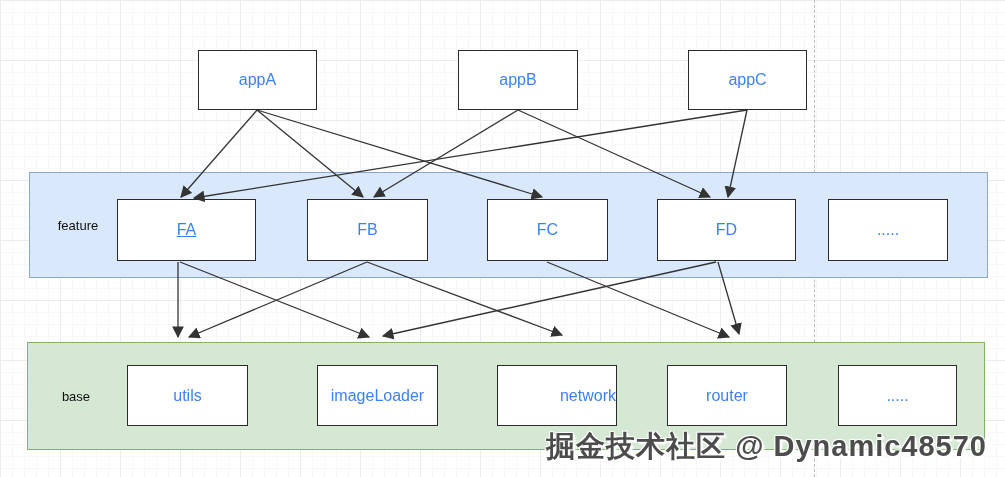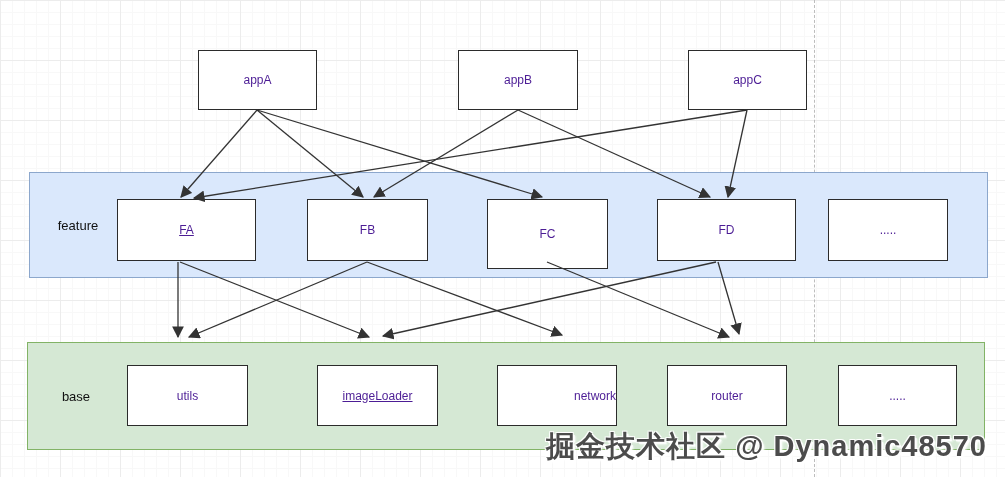--- a/index.html
+++ b/index.html
@@ -32,21 +32,21 @@
     left:0;top:0;bottom:0;width:96px;
     display:flex;align-items:center;justify-content:center;
     font-size:13px;color:#111;
   }
   .node{
     position:absolute;
     box-sizing:border-box;
     background:#ffffff;
     border:1px solid #2b2b2b;
     display:flex;align-items:center;justify-content:center;
-    font-size:12px;color:#4c1d95;
+    font-size:16px;color:#3b82f6;
     z-index:3;
   }
   svg.edges{
     position:absolute;left:0;top:0;
     z-index:4;
     pointer-events:none;
   }
   .watermark{
     position:absolute;
     right:18px;bottom:10px;
@@ -86,33 +86,33 @@
       </div>
       <div class="node" style="left: 688px; top: 50px; width: 119px; height: 60px;">
         <span>appC</span>
       </div>
       <div class="node" style="left: 117px; top: 199px; width: 139px; height: 62px; text-decoration: underline;">
         <span>FA</span>
       </div>
       <div class="node" style="left: 307px; top: 199px; width: 121px; height: 62px;">
         <span>FB</span>
       </div>
-      <div class="node" style="left: 487px; top: 199px; width: 121px; height: 70px;">
+      <div class="node" style="left: 487px; top: 199px; width: 121px; height: 62px;">
         <span>FC</span>
       </div>
       <div class="node" style="left: 657px; top: 199px; width: 139px; height: 62px;">
         <span>FD</span>
       </div>
       <div class="node" style="left: 828px; top: 199px; width: 120px; height: 62px;">
         <span>.....</span>
       </div>
       <div class="node" style="left: 127px; top: 365px; width: 121px; height: 61px; text-align: center;">
         <span>utils</span>
       </div>
-      <div class="node" style="left: 317px; top: 365px; width: 121px; height: 61px; text-decoration: underline;">
+      <div class="node" style="left: 317px; top: 365px; width: 121px; height: 61px;">
         <span>imageLoader</span>
       </div>
       <div class="node" style="left: 497px; top: 365px; width: 120px; height: 61px; justify-content: flex-end;">
         <span>network</span>
       </div>
       <div class="node" style="left: 667px; top: 365px; width: 120px; height: 61px;">
         <span>router</span>
       </div>
       <div class="node" style="left: 838px; top: 365px; width: 119px; height: 61px;">
         <span>.....</span>

